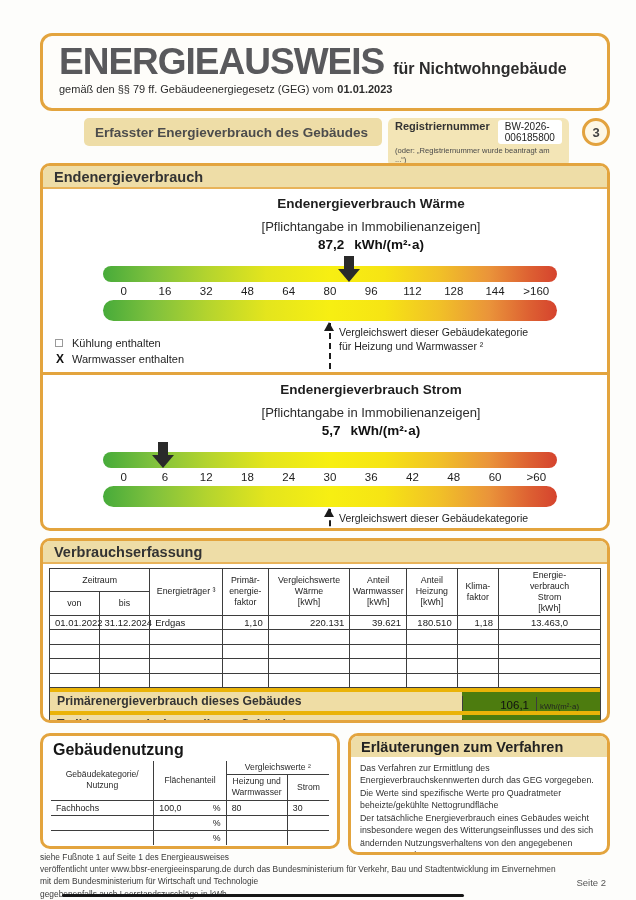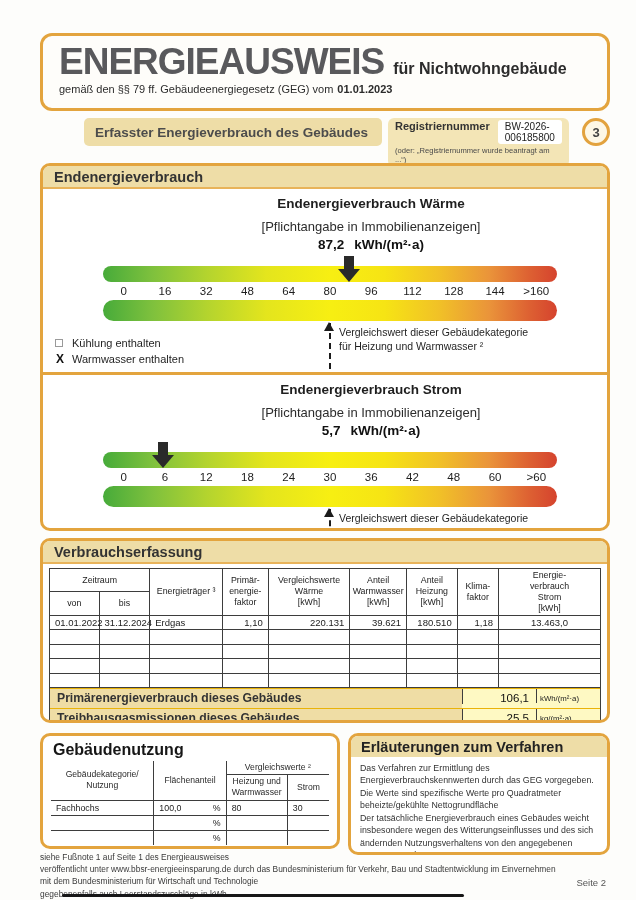--- a/index.html
+++ b/index.html
@@ -84,21 +84,21 @@
 
   
   .vwrap { padding:4px 6px 0; }
   .vtable { width:100%; border-collapse:collapse; table-layout:fixed; }
   .vtable th, .vtable td { border:1px solid #3d3d3d; }
   .vtable th { font-weight:normal; font-size:8.8px; text-align:center; vertical-align:middle; white-space:pre-line; line-height:1.25; padding:1px; color:#222; }
   .vtable td { font-size:9.5px; height:14.5px; padding:0 5px; color:#1c1c1c; }
   .ta-c { text-align:center; } .ta-l { text-align:left; } .ta-r { text-align:right; }
 
   .sumrows { margin:0 6px; border:1px solid #3d3d3d; border-top:none; }
-  .sumrow { display:flex; align-items:flex-start; border-top:1px solid #eab308; background:#fef9c3; }
+  .sumrow { display:flex; align-items:flex-end; border-top:4px solid #eab308; background:#4d7c0f; }
   .sum-label { flex:1; background:#efdda5; font-weight:bold; font-size:12.2px; color:#333; padding:2px 7px 3px; }
   .sum-value { width:74px; border-left:1px solid #3d3d3d; text-align:right; padding:3px 7px 0; font-size:11.5px; color:#111; flex:none; }
   .sum-unit  { width:64px; border-left:1px solid #3d3d3d; font-size:7.8px; color:#222; padding:5px 3px 0; flex:none; }
 
   
   .panel-nutzung { left:40px; top:733px; width:300px; height:116px; }
   .nutz-title { font-weight:bold; font-size:16px; color:#161616; padding:5px 10px 2px; }
   .ntable { width:calc(100% - 16px); margin:0 8px; border-collapse:collapse; table-layout:fixed; border-style:hidden; }
   .ntable th, .ntable td { border:1px solid #3d3d3d; }
   .ntable th { font-weight:normal; font-size:8.6px; text-align:center; vertical-align:middle; white-space:pre-line; line-height:1.3; padding:1px; color:#2a2a2a; }

